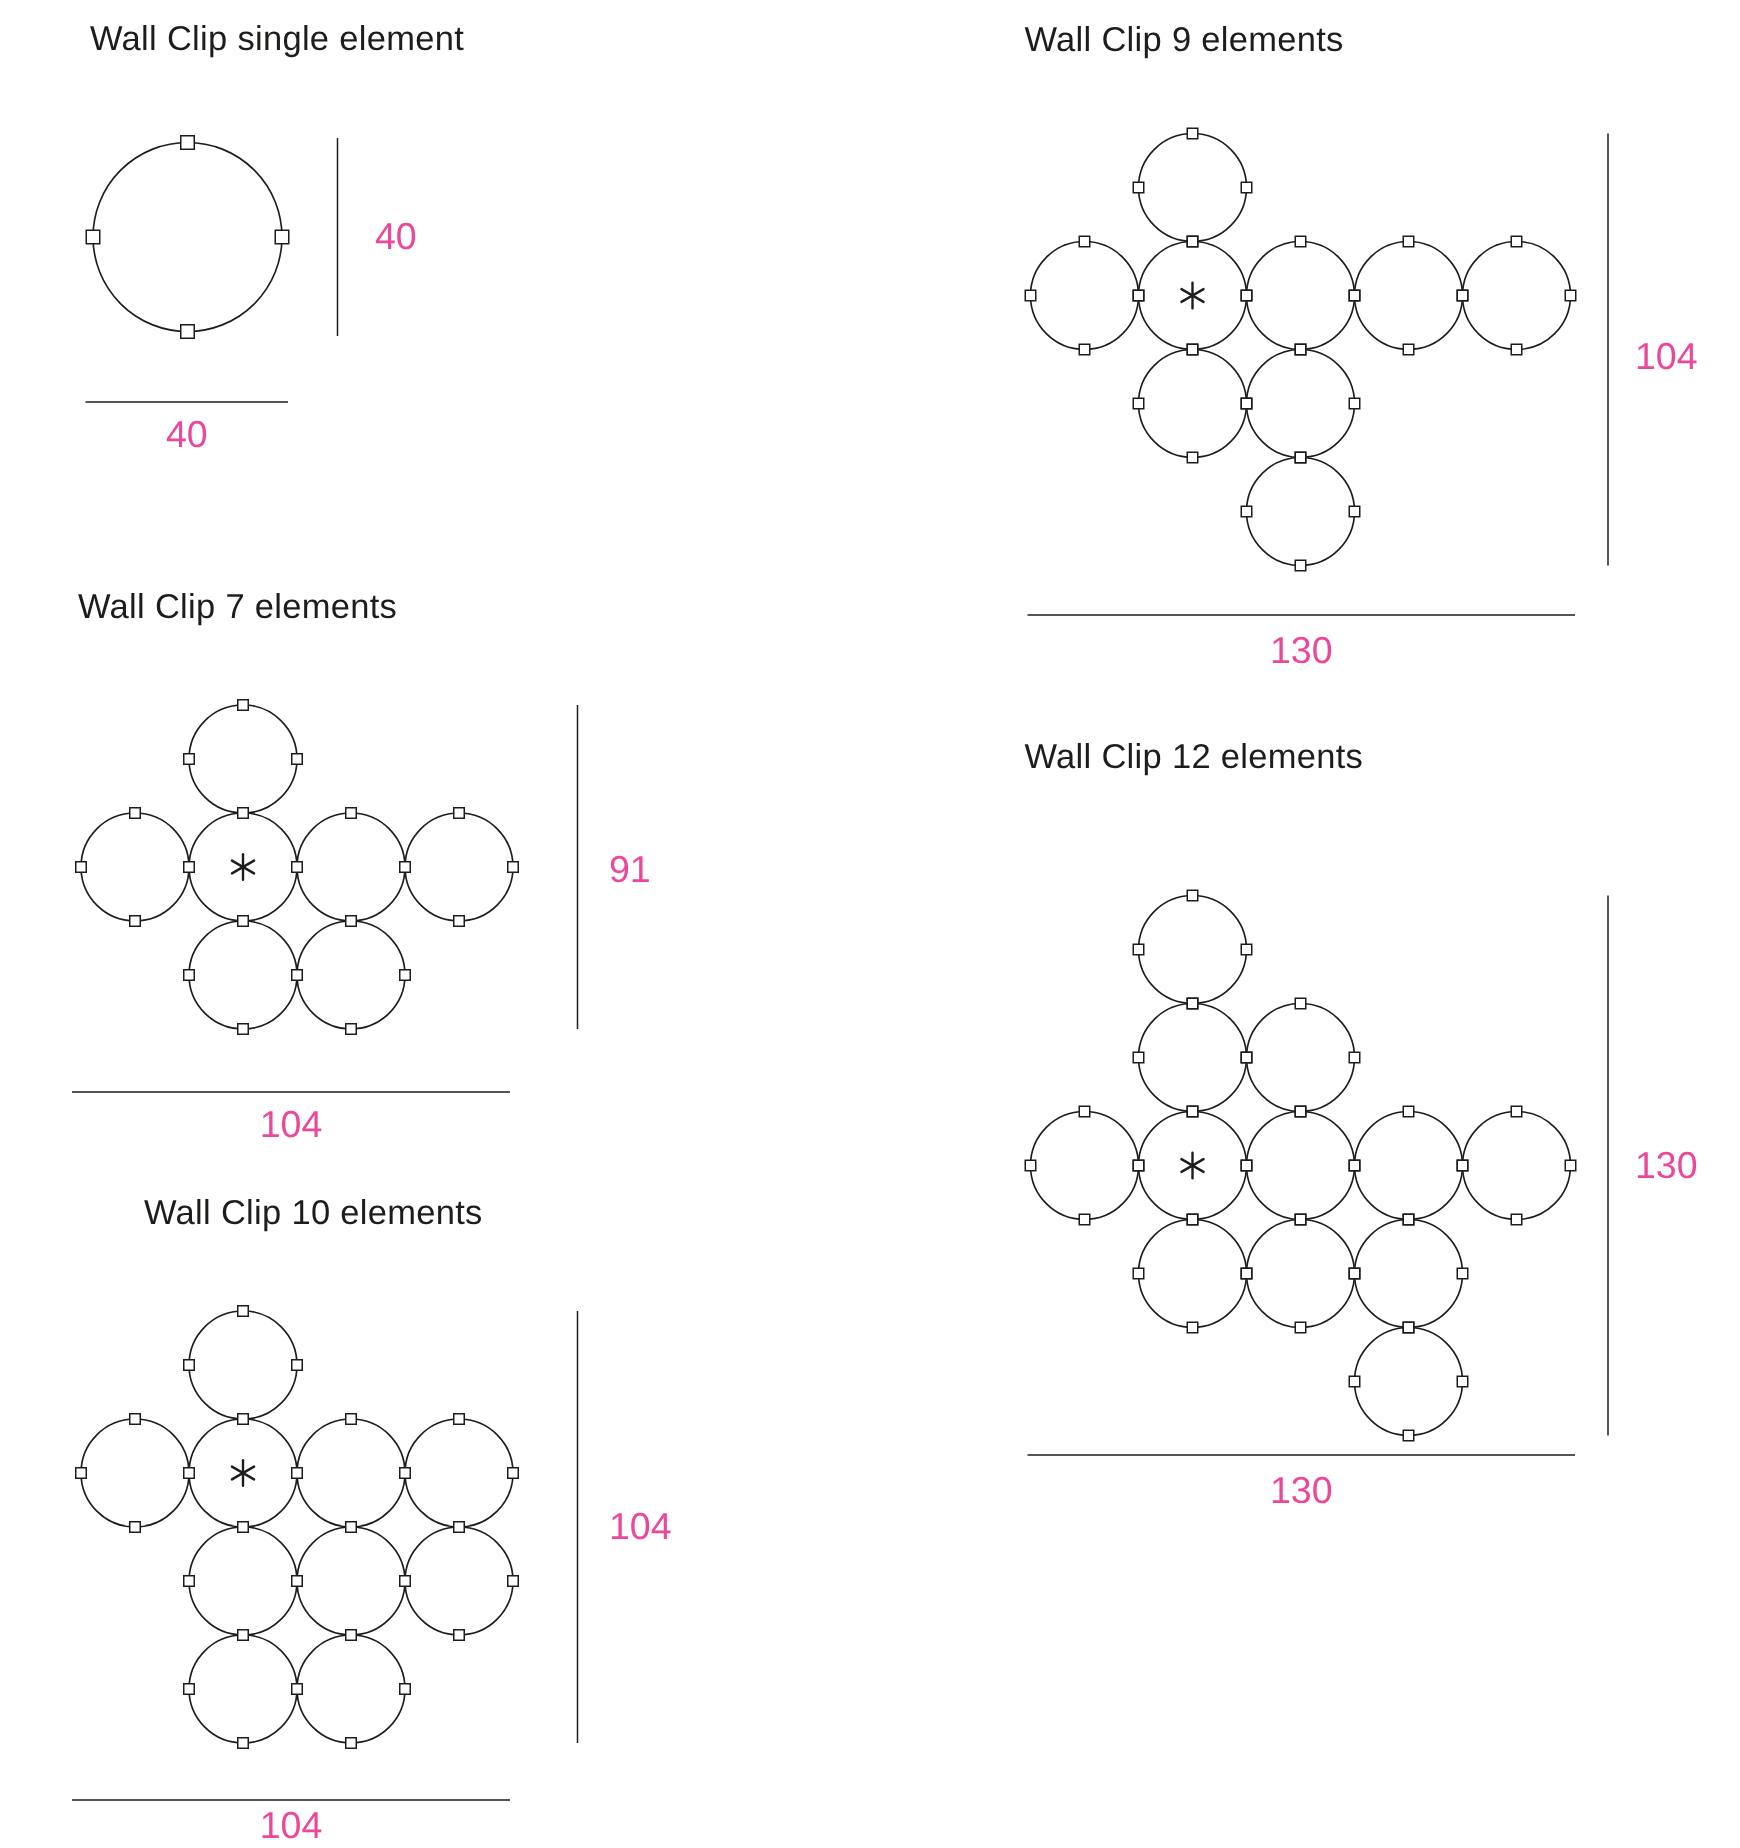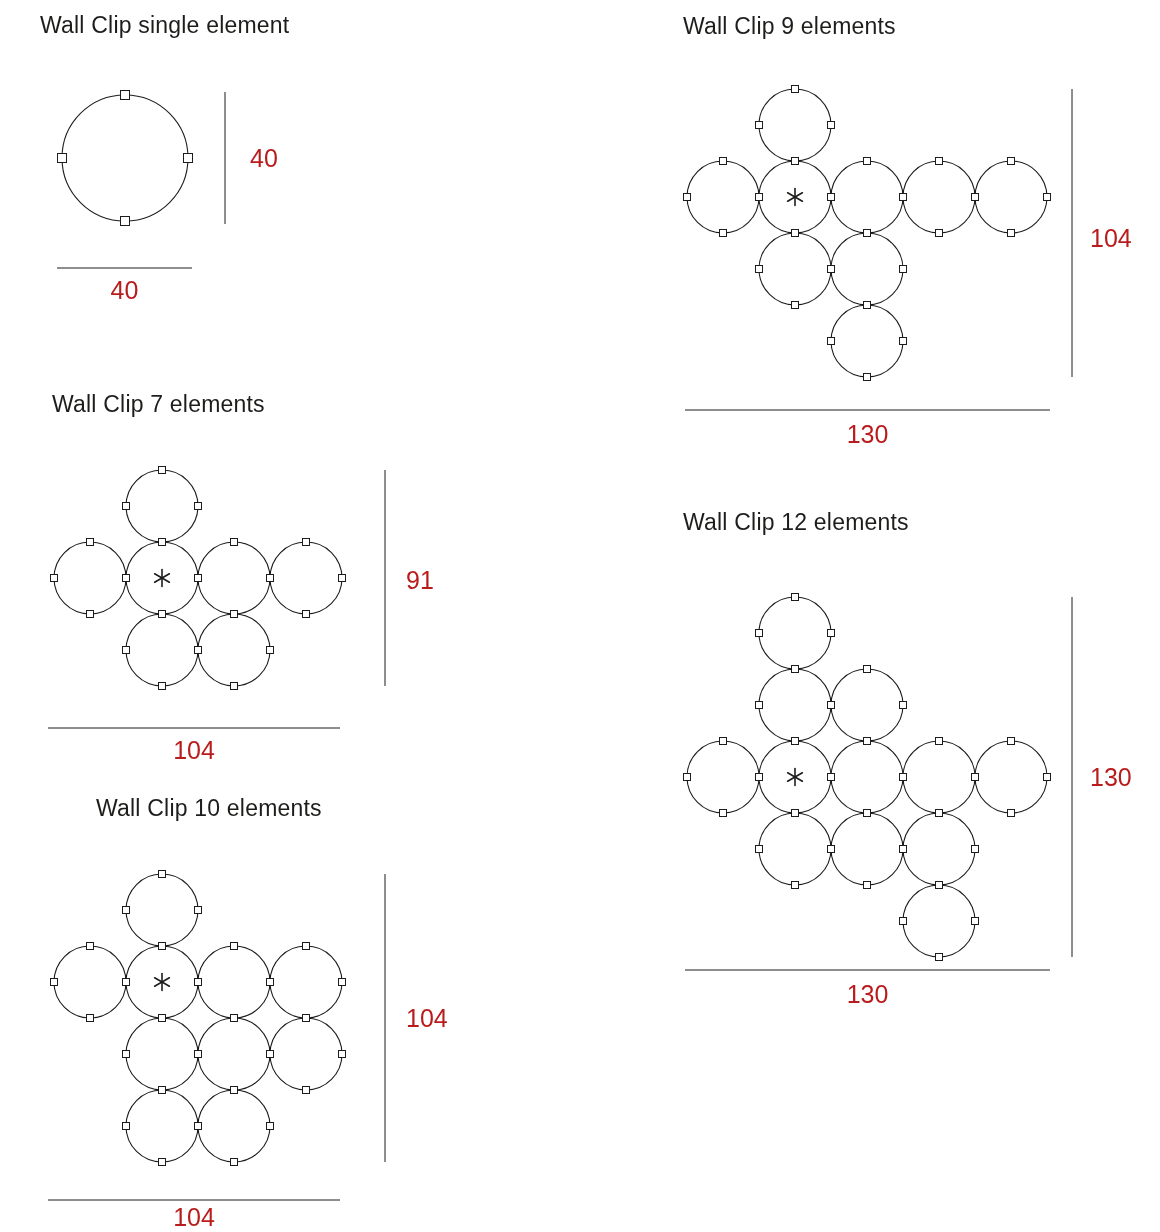--- a/index.html
+++ b/index.html
@@ -24,30 +24,30 @@
     font-size: 23px;
     font-weight: 400;
     letter-spacing: 0.2px;
     color: #1d1d1b;
     white-space: nowrap;
   }
   .dim {
     position: absolute;
     font-size: 25px;
     font-weight: 400;
-    color: #b91c1c;
+    color: #ec4899;
     white-space: nowrap;
   }
   .dim-w { text-align: center; }
 
-  #title-single { left: 40px;  top: 12px;  }
+  #title-single { left: 60px;  top: 12px;  }
   #title-seven  { left: 52px;  top: 391px; }
   #title-ten    { left: 52px;  top: 795px; margin-left: 44px; }
   #title-nine   { left: 683px; top: 13px; text-align: right;  }
-  #title-twelve { left: 683px; top: 509px; }
+  #title-twelve { left: 683px; top: 491px; }
 
   #hdim-single { left: 250px;  top: 144px;  }
   #hdim-seven  { left: 406px;  top: 566px;  }
   #hdim-ten    { left: 406px;  top: 1004px; }
   #hdim-nine   { left: 1090px; top: 224px;  }
   #hdim-twelve { left: 1090px; top: 763px;  }
 
   #wdim-single { left: 57px;  width: 135px; top: 276px;  }
   #wdim-seven  { left: 48px;  width: 292px; top: 736px;  }
   #wdim-ten    { left: 48px;  width: 292px; top: 1203px; }

